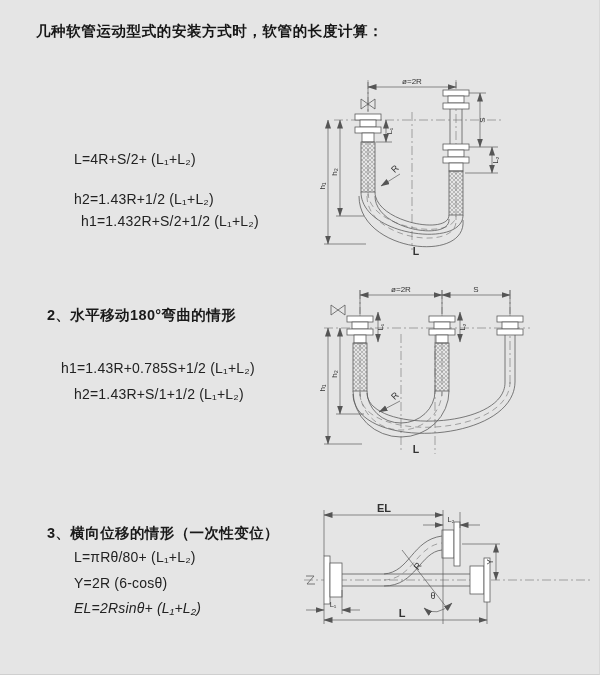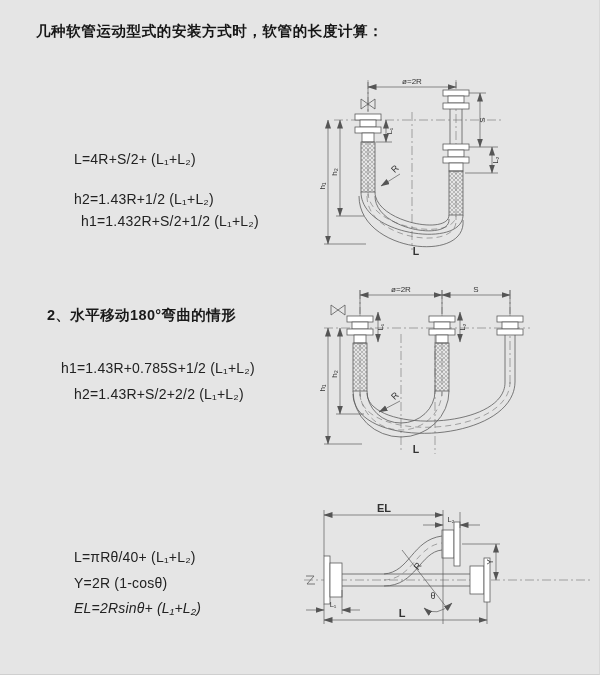--- a/index.html
+++ b/index.html
@@ -28,24 +28,25 @@
 <div class="page">
 
   <div class="abs title" style="left:36px;top:22px;">几种软管运动型式的安装方式时，软管的长度计算：</div>
 
   <div class="abs formula" style="left:74px;top:139px;margin-top:12px;">L=4R+S/2+ (L₁+L₂)</div>
   <div class="abs formula" style="left:81px;top:165px;margin-top:48px;">h1=1.432R+S/2+1/2 (L₁+L₂)</div>
   <div class="abs formula" style="left:74px;top:191px;">h2=1.43R+1/2 (L₁+L₂)</div>
 
   <div class="abs heading" style="left:47px;top:306px;text-align:right;">2、水平移动180°弯曲的情形</div>
   <div class="abs formula" style="left:61px;top:360px;">h1=1.43R+0.785S+1/2 (L₁+L₂)</div>
-  <div class="abs formula" style="left:74px;top:386px;">h2=1.43R+S/2+2/2 (L₁+L₂)</div>
-
-  <div class="abs formula" style="left:74px;top:549px;">L=πRθ/40+ (L₁+L₂)</div>
-  <div class="abs formula" style="left:74px;top:575px;">Y=2R (1-cosθ)</div>
+  <div class="abs formula" style="left:74px;top:386px;">h2=1.43R+S/1+1/2 (L₁+L₂)</div>
+
+  <div class="abs heading" style="left:47px;top:524px;">3、横向位移的情形（一次性变位）</div>
+  <div class="abs formula" style="left:74px;top:549px;">L=πRθ/80+ (L₁+L₂)</div>
+  <div class="abs formula" style="left:74px;top:575px;">Y=2R (6-cosθ)</div>
   <div class="abs formula" style="left:74px;top:600px;font-style:italic;">EL=2Rsinθ+ (L₁+L₂)</div>
 
   <svg class="abs" style="left:308px;top:74px;" width="218" height="184" viewBox="0 0 218 184">
     <defs>
       <marker id="d1ah" markerWidth="9" markerHeight="7" refX="8.5" refY="3" orient="auto-start-reverse" markerUnits="userSpaceOnUse">
         <path d="M0,0 L9,3 L0,6 Z" fill="#555"></path>
       </marker>
       <pattern id="d1h" width="4" height="4" patternUnits="userSpaceOnUse">
         <path d="M0,0 L4,4 M4,0 L0,4" stroke="#8a8a8a" stroke-width="0.5"></path>
       </pattern>

